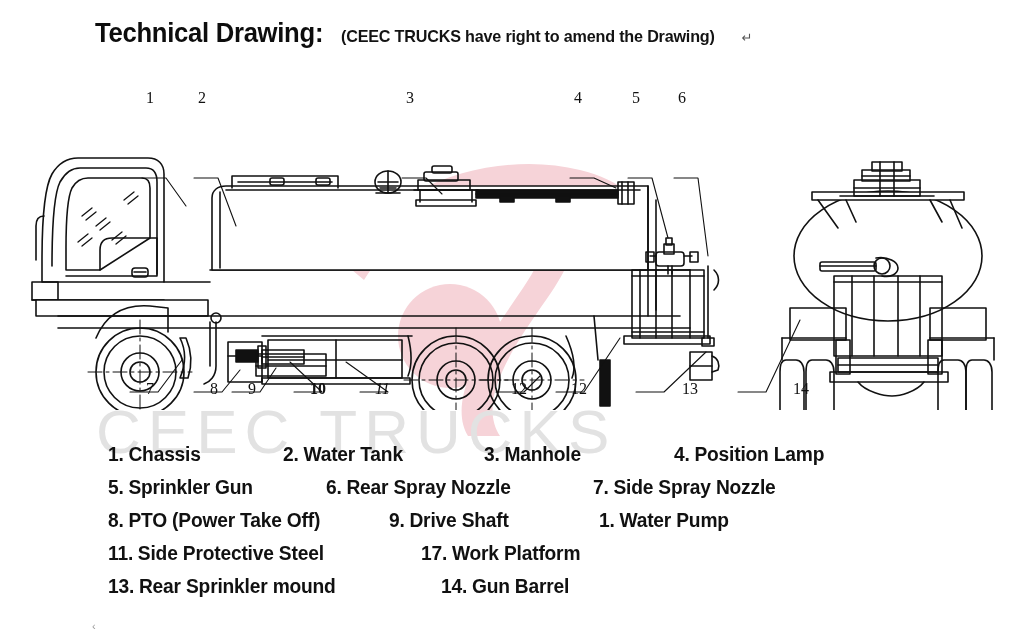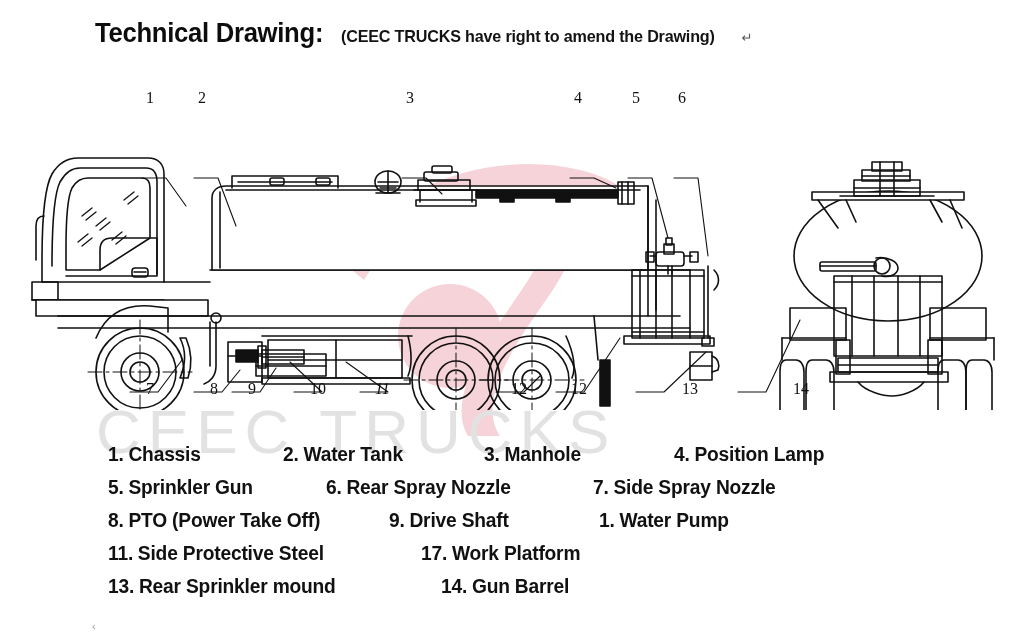--- a/index.html
+++ b/index.html
@@ -359,21 +359,21 @@
   <div class="callout" style="left:146px;top:90px;">1</div>
   <div class="callout" style="left:198px;top:90px;">2</div>
   <div class="callout" style="left:406px;top:90px;">3</div>
   <div class="callout" style="left:574px;top:90px;">4</div>
   <div class="callout" style="left:632px;top:90px;">5</div>
   <div class="callout" style="left:678px;top:90px;">6</div>
 
   <div class="callout" style="left:146px;top:381px;">7</div>
   <div class="callout" style="left:210px;top:381px;">8</div>
   <div class="callout" style="left:248px;top:381px;">9</div>
-  <div class="callout" style="left:310px;top:381px;">10</div>
+  <div class="callout" style="left:310px;top:381px;font-weight:bold;">10</div>
   <div class="callout" style="left:375px;top:381px;font-style:italic;">11</div>
   <div class="callout" style="left:511px;top:381px;">12</div>
   <div class="callout" style="left:571px;top:381px;">12</div>
   <div class="callout" style="left:682px;top:381px;">13</div>
   <div class="callout" style="left:793px;top:381px;">14</div>
 
   <div class="legend">
 
     <div class="legend-row">
       <span class="legend-item" style="width:175px">

